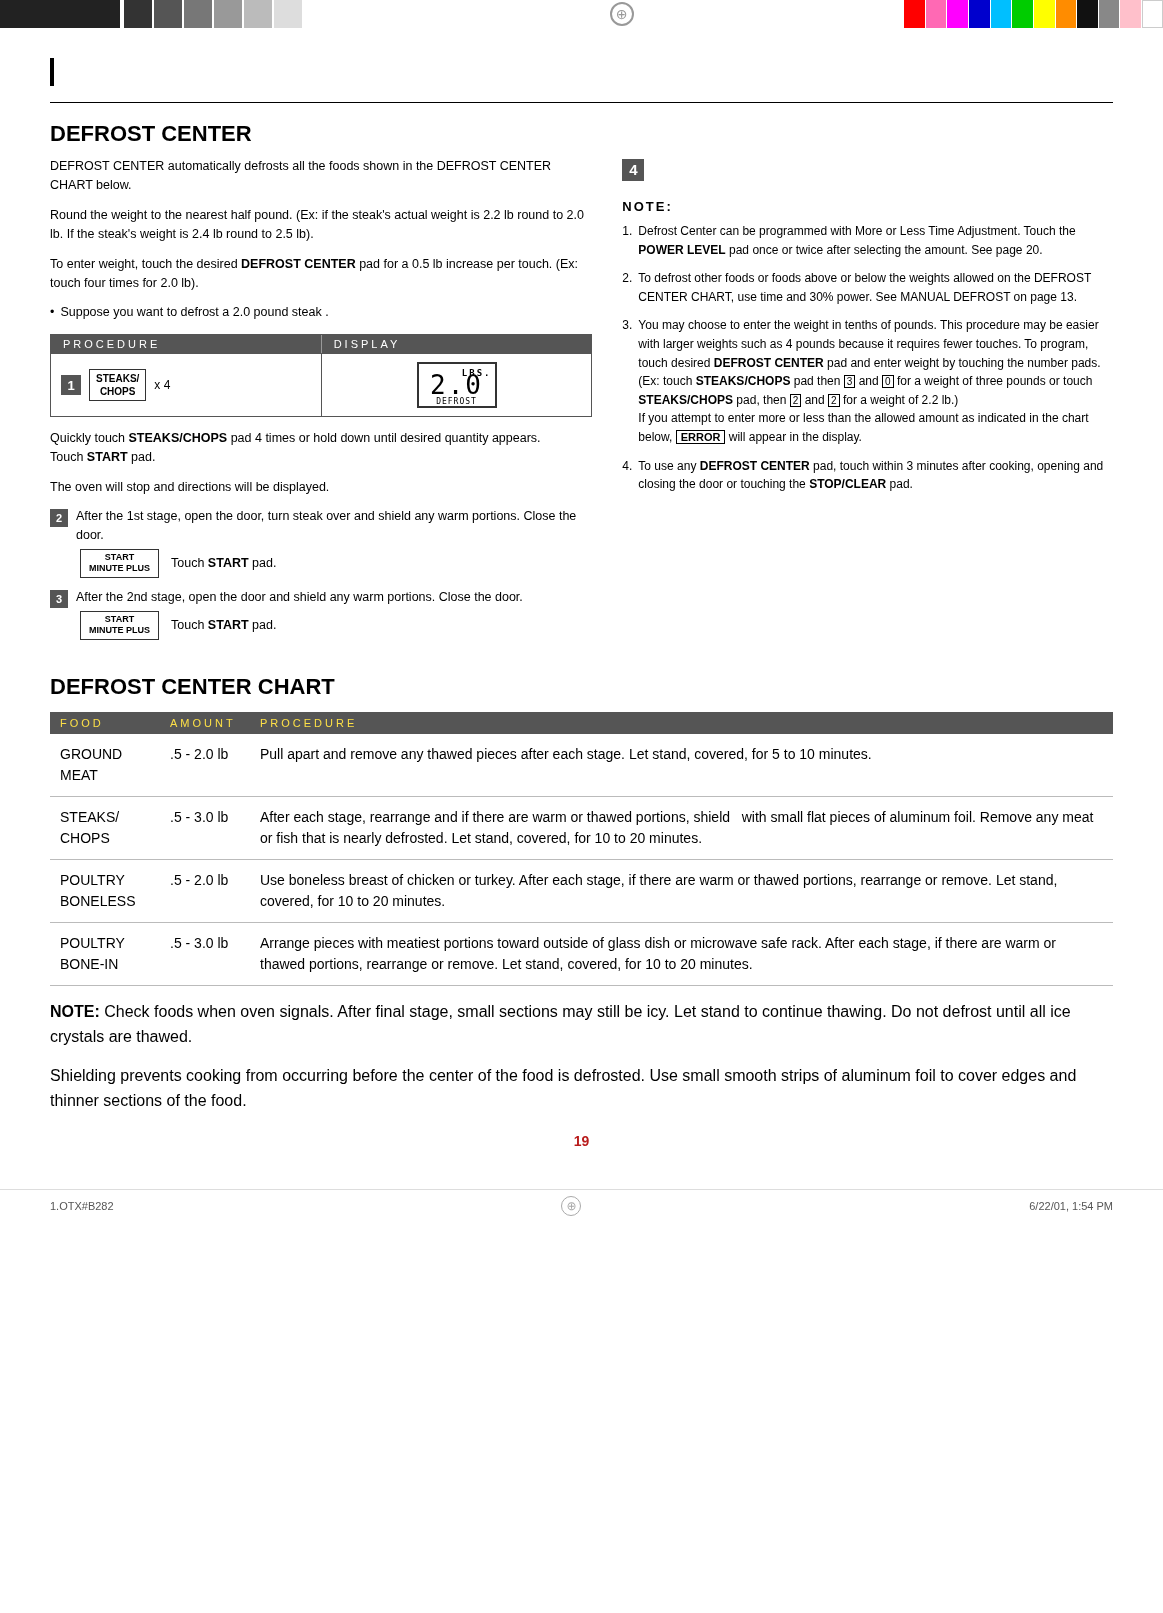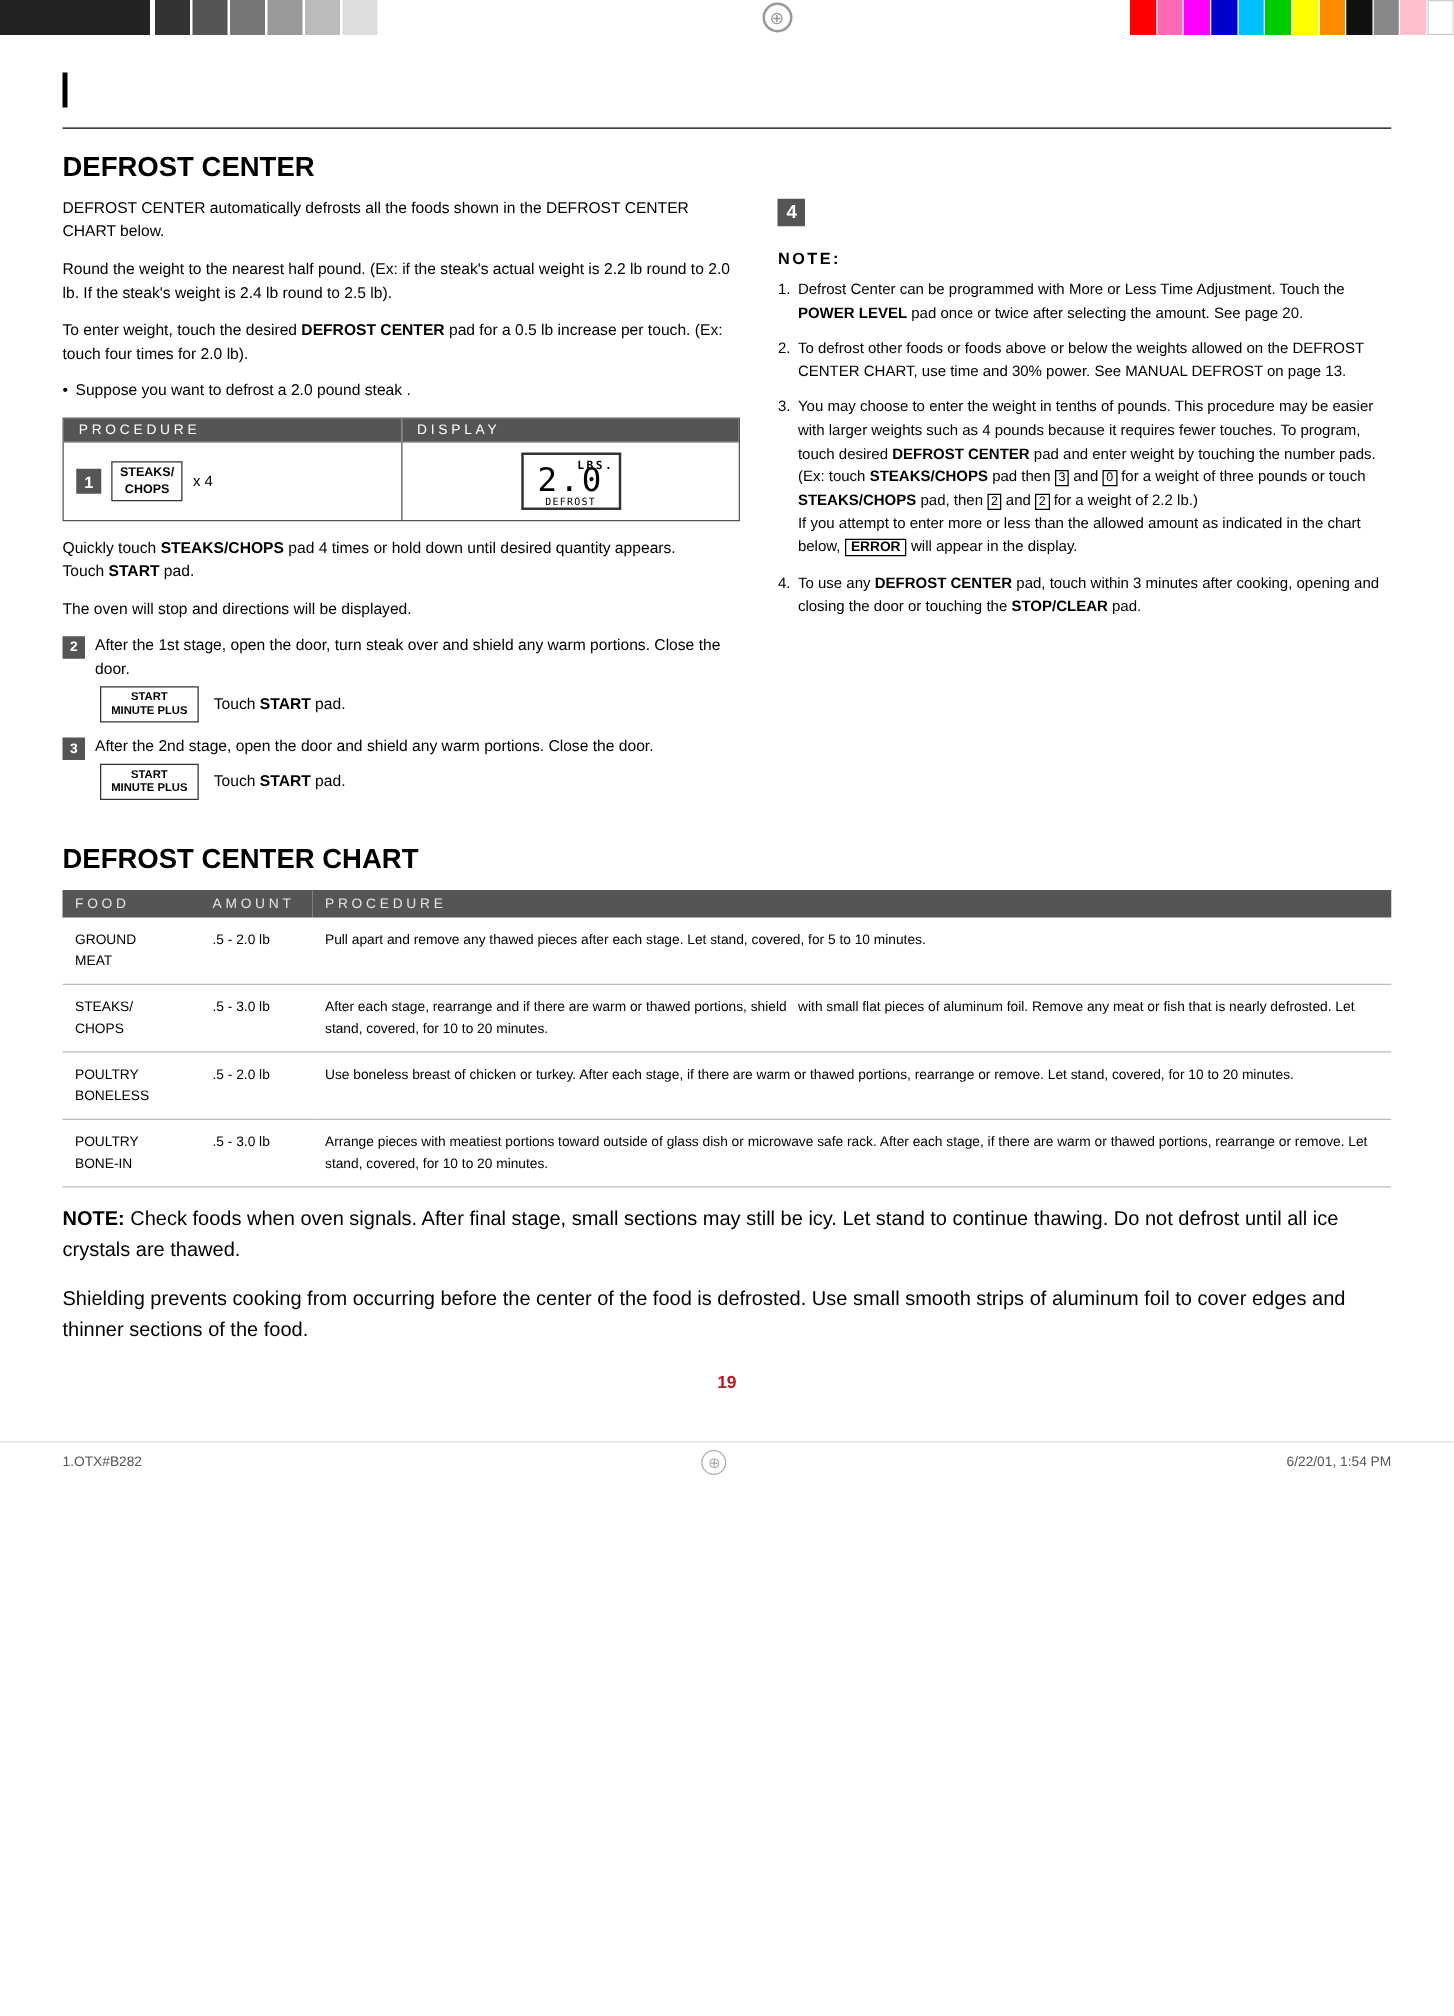--- a/index.html
+++ b/index.html
@@ -298,36 +298,36 @@
       text-transform: uppercase;
       margin-bottom: 12px;
       font-family: Arial Black, Arial, sans-serif;
     }
     .chart-table {
       width: 100%;
       border-collapse: collapse;
     }
     .chart-table thead tr {
       background: #555;
-      color: #e5e5e5;
+      color: #fde047;
     }
     .chart-table thead th {
       padding: 5px 10px;
       font-size: 11px;
       letter-spacing: 3px;
       text-align: left;
       font-weight: normal;
       text-transform: uppercase;
     }
     .chart-table tbody tr {
       border-bottom: 1px solid #bbb;
     }
     .chart-table tbody td {
       padding: 10px 10px;
-      font-size: 11px;
+      font-size: 14px;
       line-height: 1.5;
       vertical-align: top;
     }
     .chart-table tbody tr:last-child {
       border-bottom: 1px solid #bbb;
     }
     .food-col { width: 110px; }
     .amount-col { width: 90px; }
     .proc-col { }
 

